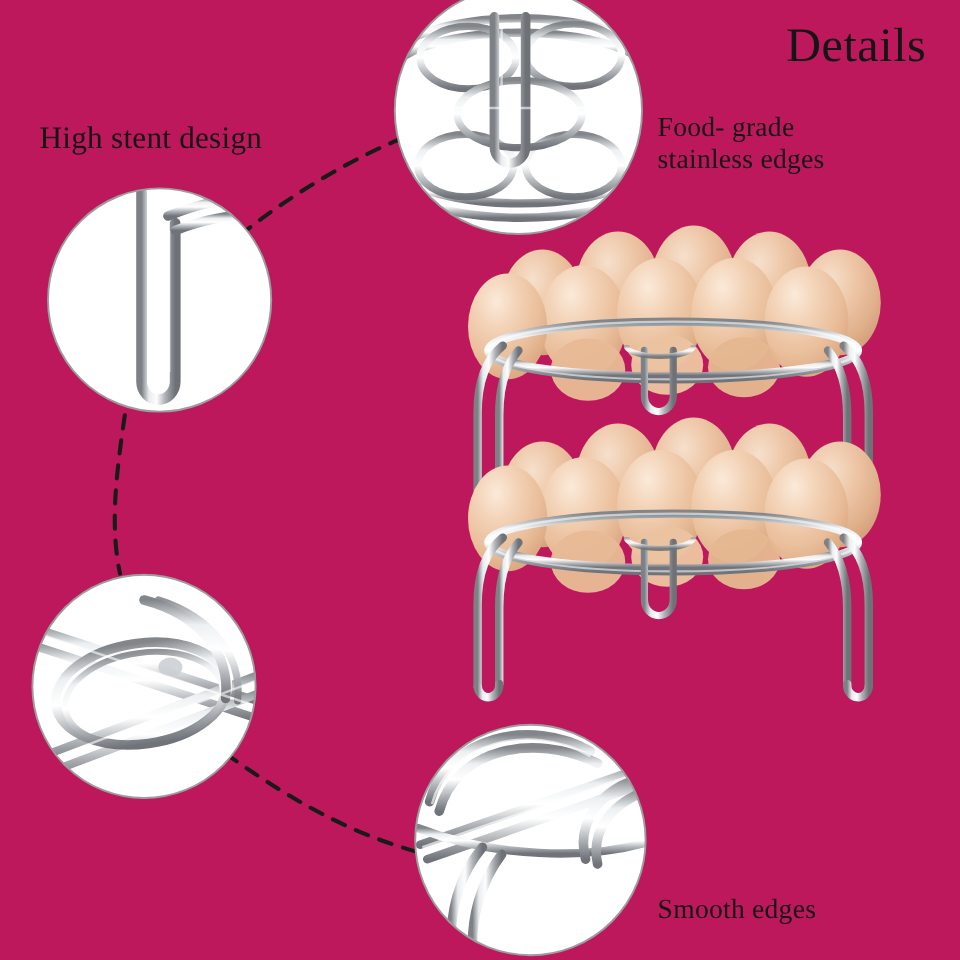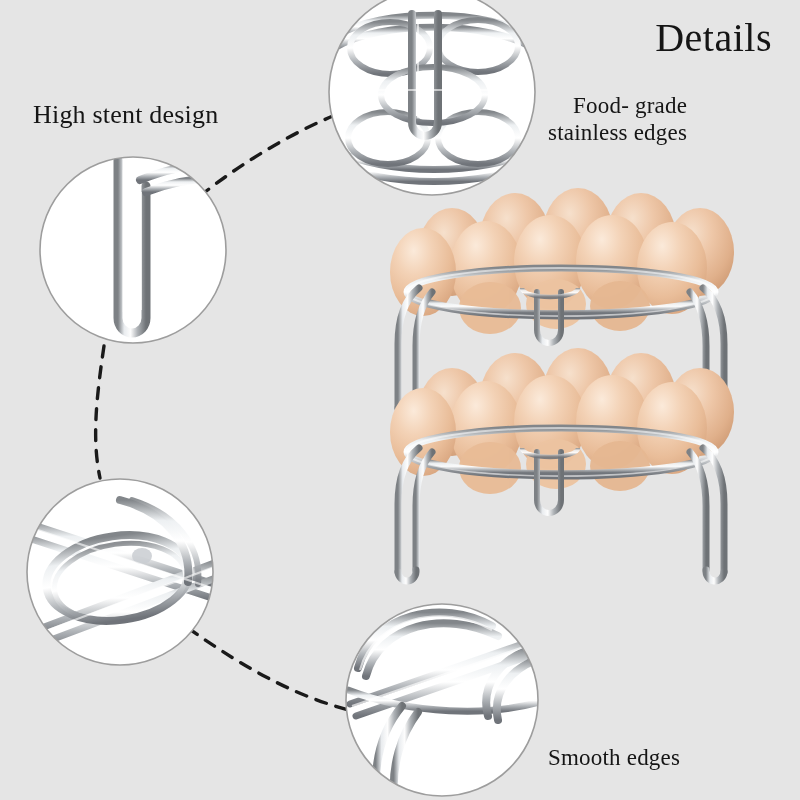--- a/index.html
+++ b/index.html
@@ -4,21 +4,21 @@
 <style>
   html, body {
     margin: 0;
     padding: 0;
     background: #ffffff;
   }
   #page {
     position: relative;
     width: 800px;
     height: 800px;
-    background: #e5e5e5;
+    background: #be185d;
     overflow: hidden;
     font-family: "Liberation Serif", "DejaVu Serif", serif;
   }
   .svg-layer {
     position: absolute;
     top: 0; left: 0;
     width: 800px;
     height: 800px;
   }
   .label {
@@ -37,21 +37,21 @@
   }
   #label-high-stent {
     left: 33px;
     top: 100px;
     font-size: 26px;
   }
   #label-food-grade {
     left: 548px;
     top: 92px;
     font-size: 23px;
-    text-align: right;
+    text-align: left;
   }
   #label-moderate-hoop {
     left: 40px;
     top: 690px;
     font-size: 23px;
   }
   #label-smooth-edges {
     left: 548px;
     top: 744px;
     font-size: 23px;

